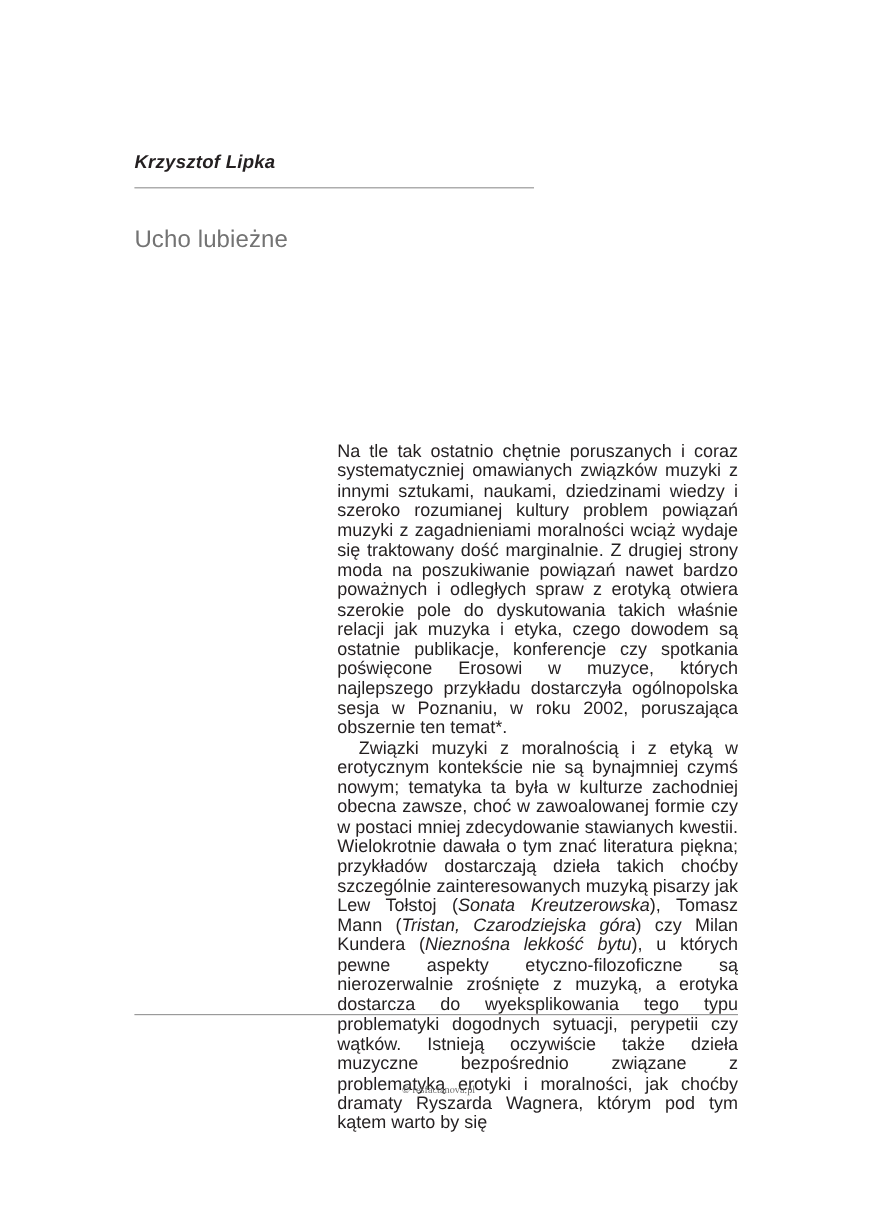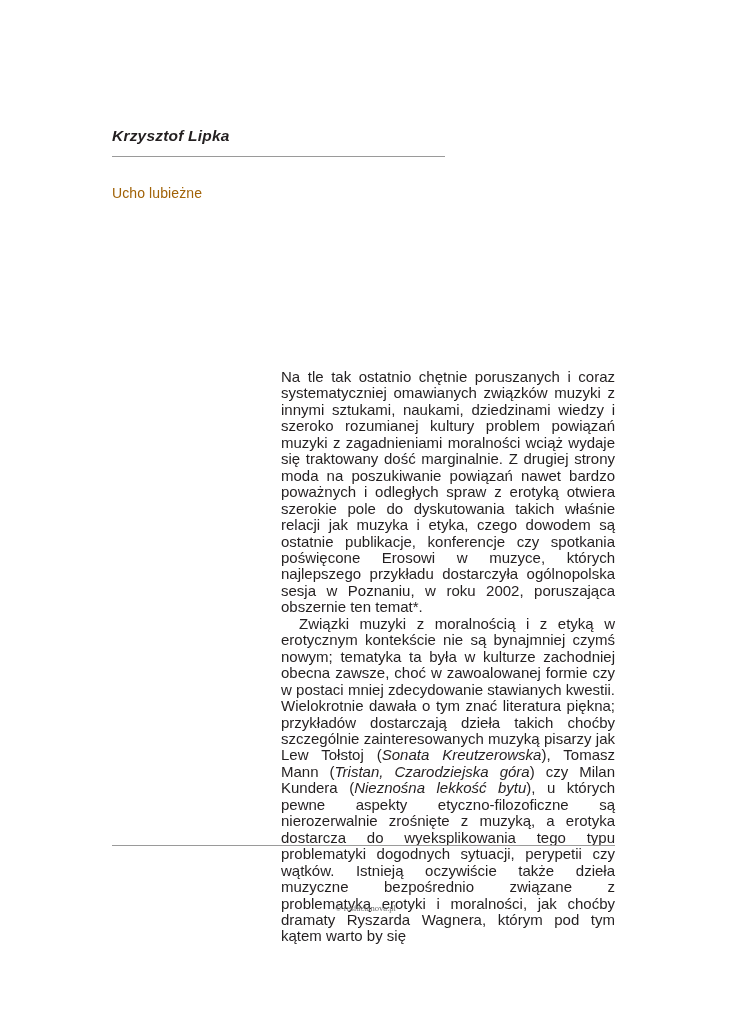--- a/index.html
+++ b/index.html
@@ -37,23 +37,23 @@
     left: 112px;
     top: 156px;
     width: 333px;
     height: 1px;
     background: #9a9a9a;
   }
   .title {
     position: absolute;
     left: 112px;
     top: 176px;
-    font-size: 14px;
+    font-size: 20px;
     font-weight: 400;
-    color: #a16207;
+    color: #737373;
     letter-spacing: 0.1px;
   }
   .body-col {
     position: absolute;
     left: 281px;
     top: 369px;
     width: 334px;
     font-size: 15px;
     line-height: 16.45px;
     text-align: justify;

